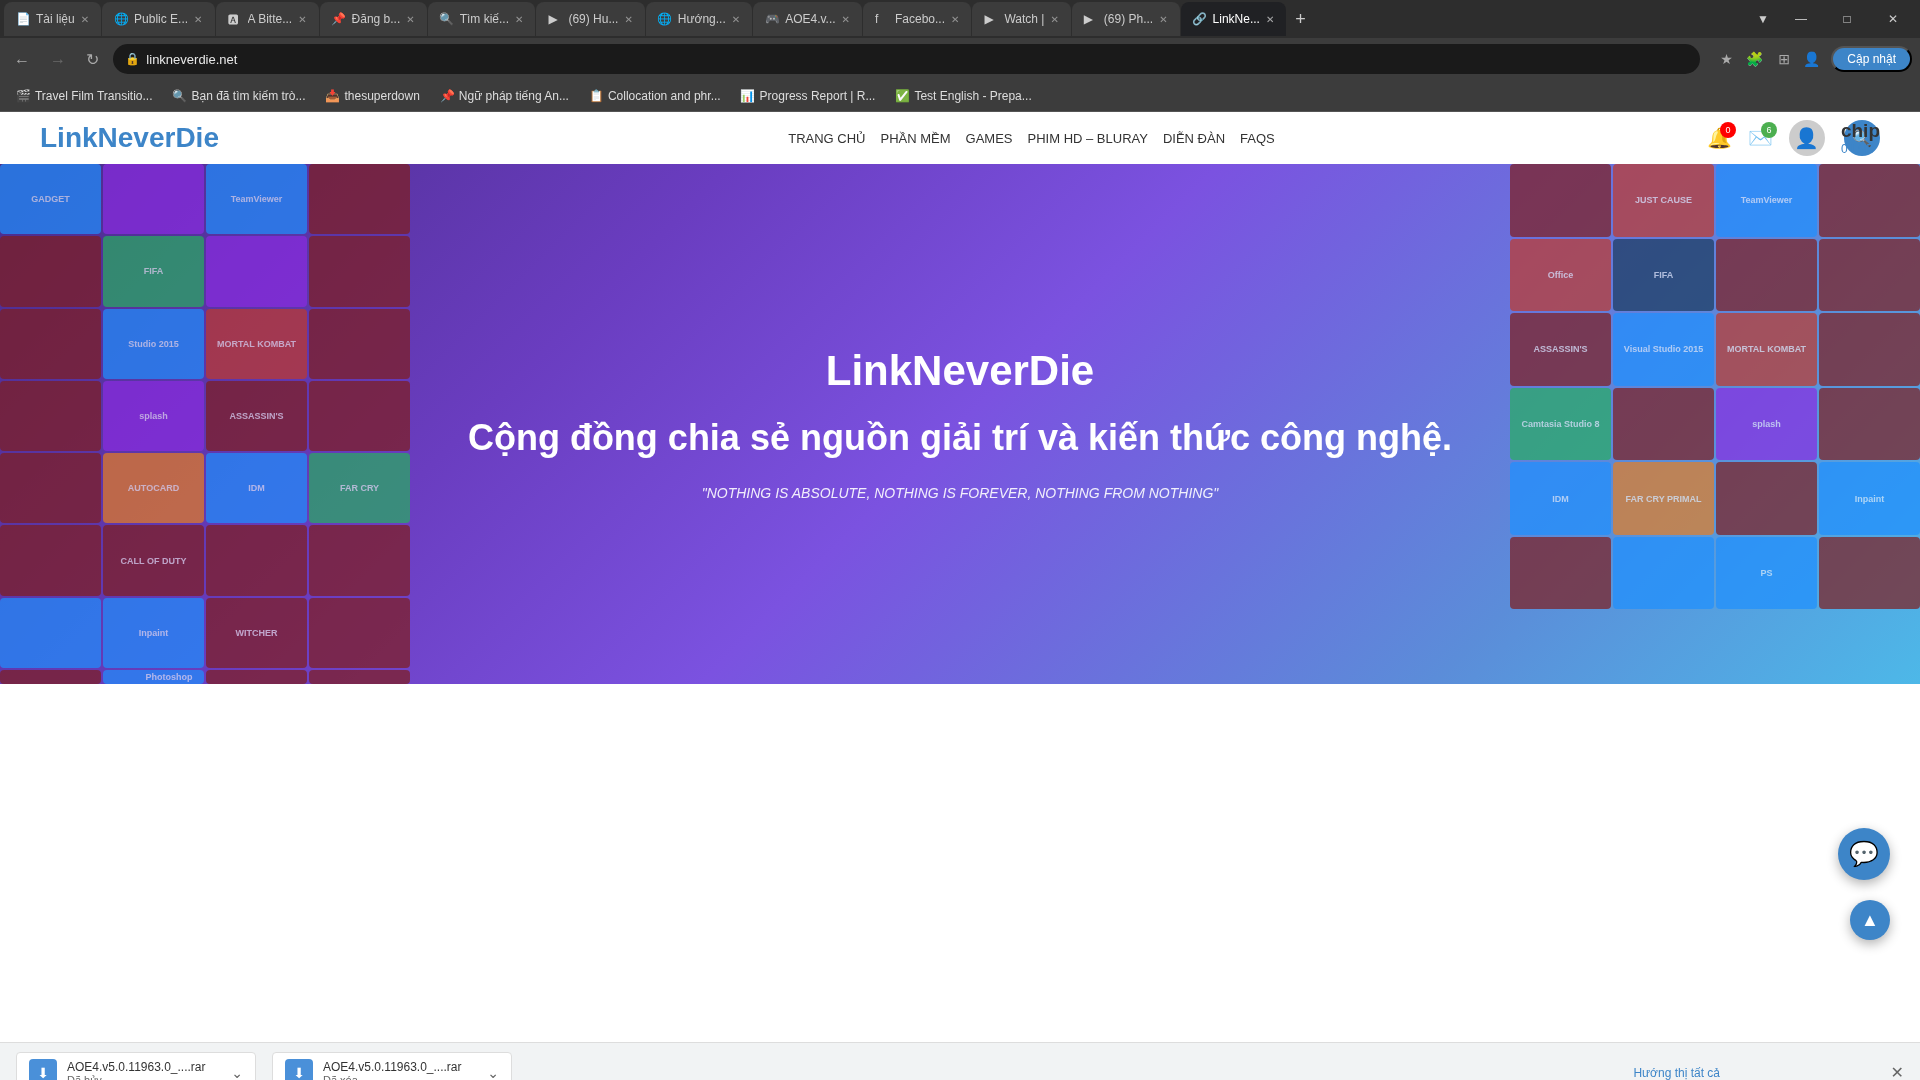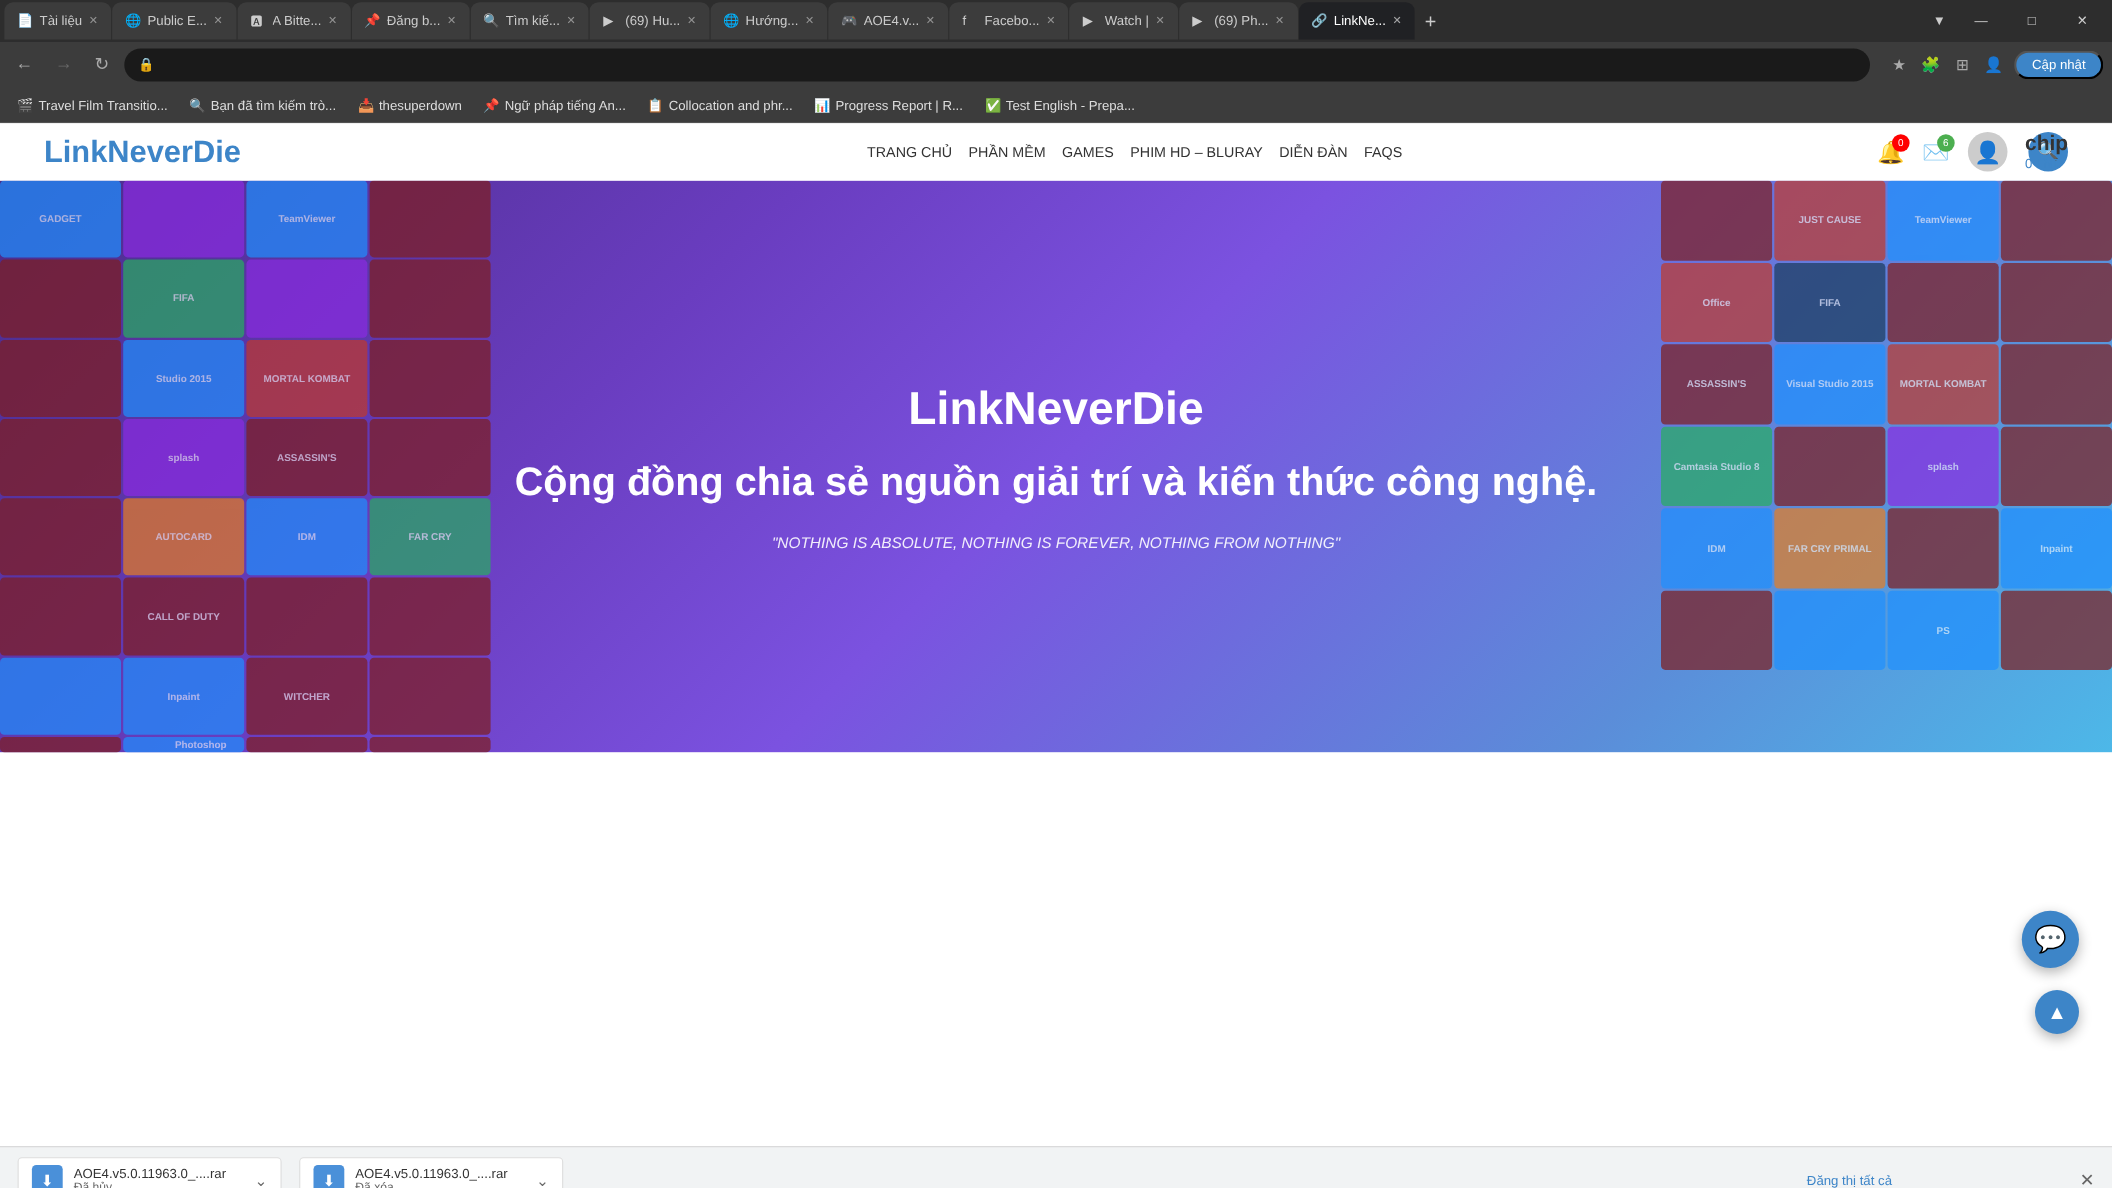--- a/index.html
+++ b/index.html
@@ -44,21 +44,21 @@
     .user-points { font-size: 12px; color: #3d85c8; }
 
     .site-logo { color: #3d85c8; font-size: 28px; font-weight: bold; text-decoration: none; }
     .site-nav { display: flex; align-items: center; gap: 15px; }
     .nav-link { color: #333; font-size: 13px; text-decoration: none; font-weight: 500; cursor: pointer; }
     .search-btn { background: #3d85c8; color: white; border: none; border-radius: 50%; width: 36px; height: 36px; cursor: pointer; font-size: 16px; }
 
     
     .hero { position: relative; width: 100%; height: 520px; overflow: hidden; }
     .hero-bg { position: absolute; inset: 0; background: linear-gradient(135deg, #4a2c8a 0%, #6a3dc0 30%, #7b52e0 50%, #5b8dd9 80%, #4db8e8 100%); }
-    .hero-grid-left { position: absolute; left: 0; top: 0; width: 446px; height: 100%; display: grid; grid-template-columns: repeat(4, 1fr); grid-template-rows: repeat(7, 1fr); gap: 2px; opacity: 0.7; }
+    .hero-grid-left { position: absolute; left: 0; top: 0; width: 410px; height: 100%; display: grid; grid-template-columns: repeat(4, 1fr); grid-template-rows: repeat(7, 1fr); gap: 2px; opacity: 0.7; }
     .hero-grid-right { position: absolute; right: 0; top: 0; width: 410px; height: 100%; display: grid; grid-template-columns: repeat(4, 1fr); grid-template-rows: repeat(7, 1fr); gap: 2px; opacity: 0.7; }
     .grid-tile { border-radius: 4px; overflow: hidden; display: flex; align-items: center; justify-content: center; font-size: 10px; color: rgba(255,255,255,0.8); font-weight: bold; }
 
     .hero-content { position: absolute; inset: 0; display: flex; flex-direction: column; align-items: center; justify-content: center; text-align: center; padding: 0 420px; }
     .hero-title { color: white; font-size: 42px; font-weight: 700; margin-bottom: 20px; }
     .hero-subtitle { color: white; font-size: 36px; font-weight: 700; line-height: 1.3; margin-bottom: 24px; }
     .hero-quote { color: rgba(255,255,255,0.9); font-size: 14px; font-style: italic; }
 
     .chat-btn { position: fixed; right: 30px; bottom: 200px; width: 52px; height: 52px; background: #3d85c8; border-radius: 50%; display: flex; align-items: center; justify-content: center; color: white; font-size: 24px; cursor: pointer; box-shadow: 0 4px 12px rgba(0,0,0,0.3); z-index: 100; }
     .scroll-top-btn { position: fixed; right: 30px; bottom: 140px; width: 40px; height: 40px; background: #3d85c8; border-radius: 50%; display: flex; align-items: center; justify-content: center; color: white; font-size: 18px; cursor: pointer; box-shadow: 0 4px 12px rgba(0,0,0,0.3); z-index: 100; }
@@ -162,20 +162,21 @@
         <div class="win-btn close">✕</div>
       </div>
     </div>
 
   <div class="address-bar-row">
     <span class="nav-btn">←</span>
     <span class="nav-btn" style="opacity:0.4">→</span>
     <span class="nav-btn">↻</span>
     <div class="address-bar">
       <span class="address-icon">🔒</span>
+      <span class="address-text">linkneverdie.net</span>
     </div>
     <div class="toolbar-icons">
       <span class="toolbar-icon">★</span>
       <span class="toolbar-icon">🧩</span>
       <span class="toolbar-icon">⊞</span>
       <span class="toolbar-icon">👤</span>
       <button class="profile-btn">Cập nhật</button>
     </div>
   </div>
 
@@ -385,15 +386,15 @@
     <span class="download-chevron">⌄</span>
   </div>
     <div class="download-item">
     <div class="download-icon">⬇</div>
     <div class="download-info">
       <div class="download-name">AOE4.v5.0.11963.0_....rar</div>
       <div class="download-status">Đã xóa</div>
     </div>
     <span class="download-chevron">⌄</span>
   </div>
-  <span class="downloads-dismiss">Đăng thị tất cả</span>
+  <span class="downloads-dismiss">Hướng thị tất cả</span>
   <span class="downloads-close">✕</span>
 </div>
 
 </body></html>

